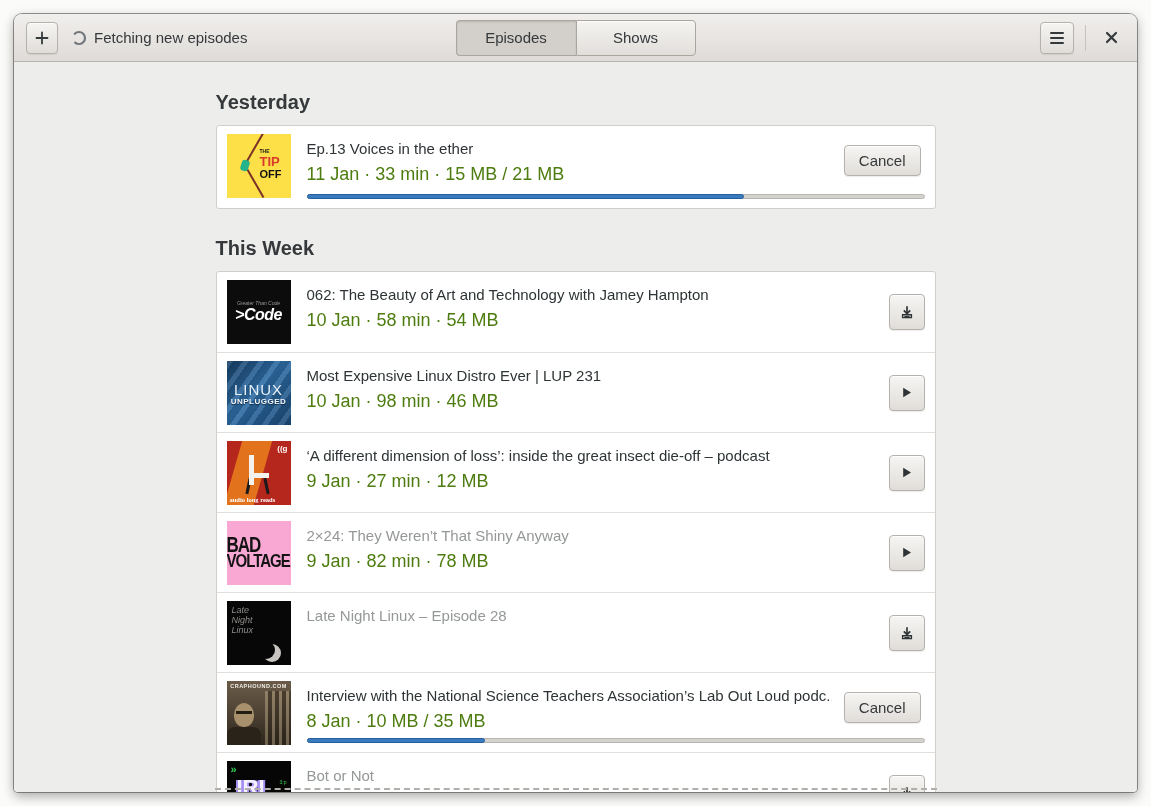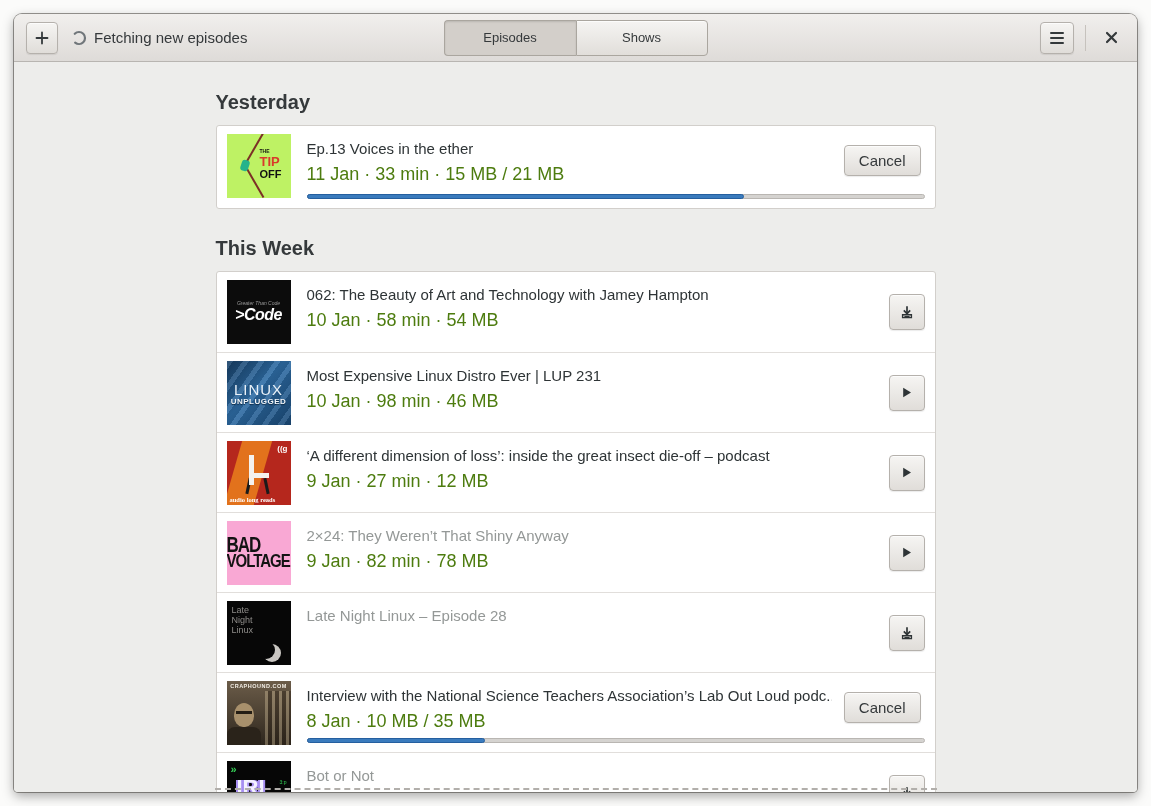--- a/index.html
+++ b/index.html
@@ -13,21 +13,21 @@
   .titlebar { position:absolute; top:0; left:0; right:0; height:48px;
     background:linear-gradient(to bottom,#f1efed,#dedbd8);
     border-bottom:1px solid #b8b5b1; display:flex; align-items:center; padding:0 12px;justify-content:space-between; }
   .tb-btn { height:32px; border-radius:4px; border:1px solid #b5b1ac;
     background:linear-gradient(to bottom,#f6f5f3,#e0ddd9); display:flex; align-items:center; justify-content:center;
     box-shadow:inset 0 1px 0 rgba(255,255,255,.7), 0 1px 1px rgba(0,0,0,.08); cursor:pointer; }
   .add-btn { width:32px; }
   .spinner { margin-left:13px; width:16px; height:16px; }
   .status-text { margin-left:7px; font-size:15px; color:#35393b; }
   .tab-group { position:absolute; left:50%; top:50%; transform:translate(-50%,-50%); display:flex; height:36px; }
-  .tab { width:132px; font-size:13px; color:#35393b; display:flex; align-items:center; justify-content:center;
+  .tab { width:120px; font-size:15px; color:#35393b; display:flex; align-items:center; justify-content:center;
     border:1px solid #aaa69f; cursor:pointer; }
   .tab.active { background:#d3cfca; box-shadow:inset 0 1px 2px rgba(0,0,0,.12); border-right:none; border-radius:4px 0 0 4px; }
   .tab.inactive { background:linear-gradient(to bottom,#f5f4f2,#e1deda); border-radius:0 4px 4px 0;
     box-shadow:inset 0 1px 0 rgba(255,255,255,.7); }
   .tb-right { margin-left:auto; display:flex; align-items:center; }
   .menu-btn { width:34px; }
   .menu-glyph { display:flex; flex-direction:column; gap:3px; }
   .menu-glyph i { display:block; width:14px; height:2px; background:#34393b; border-radius:1px; }
   .tb-sep { width:1px; height:26px; background:#c6c2bd; margin:0 11px; }
   .close-btn { width:28px; height:28px; display:flex; align-items:center; justify-content:center; cursor:pointer; }
@@ -46,21 +46,21 @@
   .row.played .ep-title { color:#949897; }
   .ep-meta { font-size:18px; color:#4d7c0f; margin-top:5px; white-space:nowrap; }
   .sq-btn { width:36px; height:36px; flex:0 0 36px; align-self:center; margin-left:12px; }
   .cancel-btn { height:31px; padding:0 14px; font-size:15px; color:#35393b; align-self:flex-start; margin-top:11px; margin-left:12px; margin-right:4px; }
   .progress { position:absolute; left:90px; right:10px; bottom:9px; height:5px;
     background:#d5d3d0; border:1px solid #b9b6b2; border-radius:3px; }
   .progress .fill { position:absolute; left:-1px; top:-1px; bottom:-1px; background:#3a7bbd; border:1px solid #255f9f; border-radius:3px; }
   .undershoot { position:absolute; left:201px; width:722px; bottom:2px; border-top:2px dashed #b2afab; }
 
   
-  .art-tipoff { background:#bef264; }
+  .art-tipoff { background:#fde047; }
   .art-tipoff .l1,.art-tipoff .l2 { position:absolute; width:2px; height:38px; background:#7c3026; left:26px; }
   .art-tipoff .l1 { top:-4px; transform:rotate(30deg); }
   .art-tipoff .l2 { top:28px; transform:rotate(-30deg); }
   .art-tipoff .dot { position:absolute; left:14px; top:26px; width:8px; height:11px; background:#25b38b; border-radius:3px; transform:rotate(18deg); }
   .art-tipoff .txt { position:absolute; left:33px; top:15px; line-height:1; }
   .art-tipoff .the { font-size:5px; font-weight:700; color:#111; }
   .art-tipoff .tip { font-size:13px; font-weight:700; color:#d93a2b; margin-top:1px; }
   .art-tipoff .off { font-size:11px; font-weight:700; color:#111; margin-top:1px; }
 
   .art-gtc { background:#0c0c0c; display:flex; flex-direction:column; align-items:center; justify-content:center;font-style:italic; }
@@ -79,21 +79,21 @@
   .art-alr .seat { position:absolute; left:22px; top:32px; width:20px; height:5px; background:#f4f2ee; }
   .art-alr .leg1 { position:absolute; left:20px; top:37px; width:3px; height:16px; background:#1a1a1a; transform:rotate(12deg); }
   .art-alr .leg2 { position:absolute; left:38px; top:37px; width:3px; height:16px; background:#1a1a1a; transform:rotate(-12deg); }
   .art-alr .g { position:absolute; right:3px; top:3px; font-size:8px; font-weight:700; color:#fff; }
   .art-alr .lbl { position:absolute; left:3px; bottom:2px; font-size:6.5px; font-weight:700; color:#fff; font-family:"Liberation Serif",serif; }
 
   .art-bv { background:#f9a8d4; display:flex; flex-direction:column; justify-content:center; }
   .art-bv .b1 { font-size:17px; font-weight:900; color:#131313; letter-spacing:-1px; line-height:15px; transform:scaleY(1.25); }
   .art-bv .b2 { font-size:15px; font-weight:900; color:#131313; letter-spacing:-1px; line-height:15px; transform:scaleY(1.25); }
 
-  .art-lnl { background:#070707; padding:4px 5px; }
+  .art-lnl { background:#070707; padding:4px 5px;font-style:italic; }
   .art-lnl .ln { font-size:9px; color:#8e8c89; line-height:10px; }
   .art-lnl .moon { position:absolute; right:16px; bottom:6px; width:18px; height:18px; border-radius:50%; box-shadow:6px 3px 0 0 #c9c6c2; }
 
   .art-ch { background:linear-gradient(to bottom,#6b5c49 0%,#4a3f31 55%,#2d261d 100%); }
   .art-ch::after { content:""; position:absolute; right:0; top:10px; width:26px; height:54px;
     background:repeating-linear-gradient(to right, rgba(230,210,170,.35) 0 3px, rgba(40,30,20,.4) 3px 7px); }
   .art-ch .lbl { position:absolute; top:2px; left:0; right:0; text-align:center; font-size:5.5px; font-weight:700; color:#f3eee6; letter-spacing:.5px; z-index:2; }
   .art-ch .face { position:absolute; left:7px; top:22px; width:20px; height:24px; background:#a8906c; border-radius:50% 50% 45% 45%; z-index:2; }
   .art-ch .glasses { position:absolute; left:9px; top:30px; width:16px; height:3px; background:#241d14; z-index:3; }
   .art-ch .body { position:absolute; left:0px; bottom:0; width:34px; height:18px; background:#2a231a; border-radius:8px 8px 0 0; z-index:2; }

